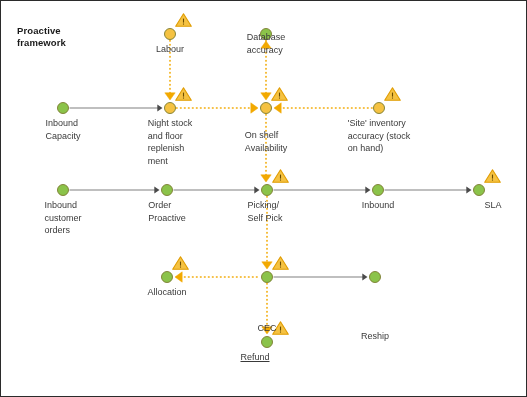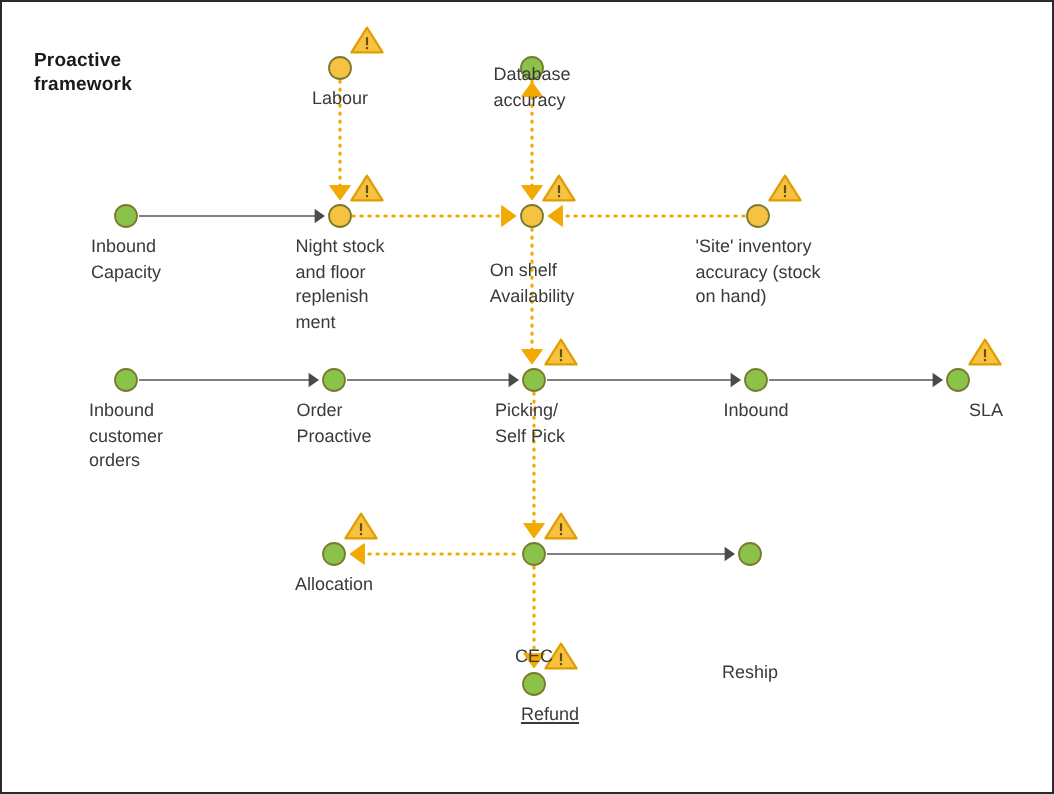--- a/index.html
+++ b/index.html
@@ -224,16 +224,16 @@
 orders</div>
       <div class="node-label" style="left: 166px; top: 198px;">Order
 Proactive</div>
       <div class="node-label" style="left: 264px; top: 198px;">Picking/
 Self Pick</div>
       <div class="node-label" style="left: 377px; top: 198px;">Inbound</div>
       <div class="node-label" style="left: 492px; top: 198px;">SLA</div>
       <div class="node-label" style="left: 166px; top: 285px;">Allocation</div>
       <div class="node-label" style="left: 266px; top: 285px; margin-top: 36px;">CEC</div>
       <div class="node-label" style="left: 374px; top: 285px; margin-top: 44px;">Reship</div>
-      <div class="node-label" style="left: 274px; top: 350px; text-decoration: underline;">Refund</div>
+      <div class="node-label" style="left: 254px; top: 350px; text-decoration: underline;">Refund</div>
     </div>
 
 </div>
 
 </body></html>

